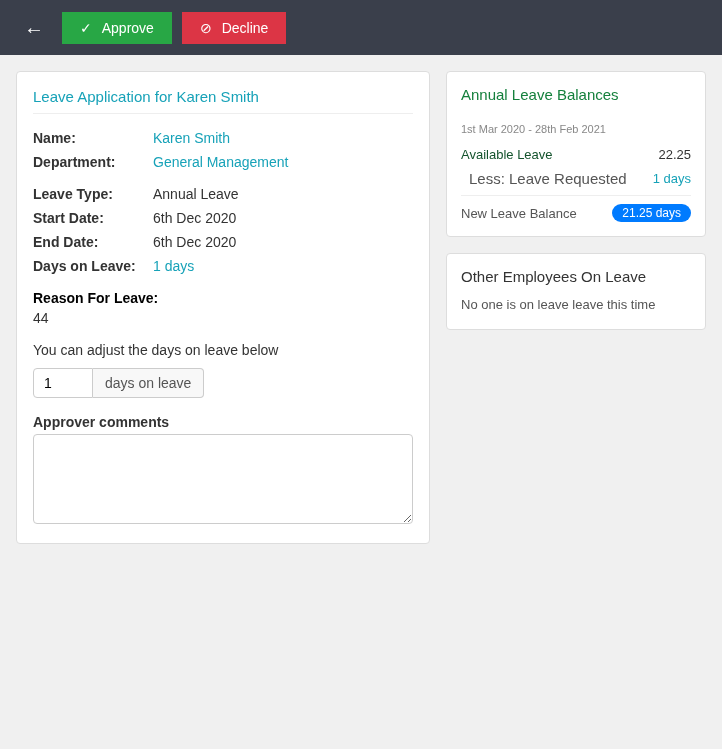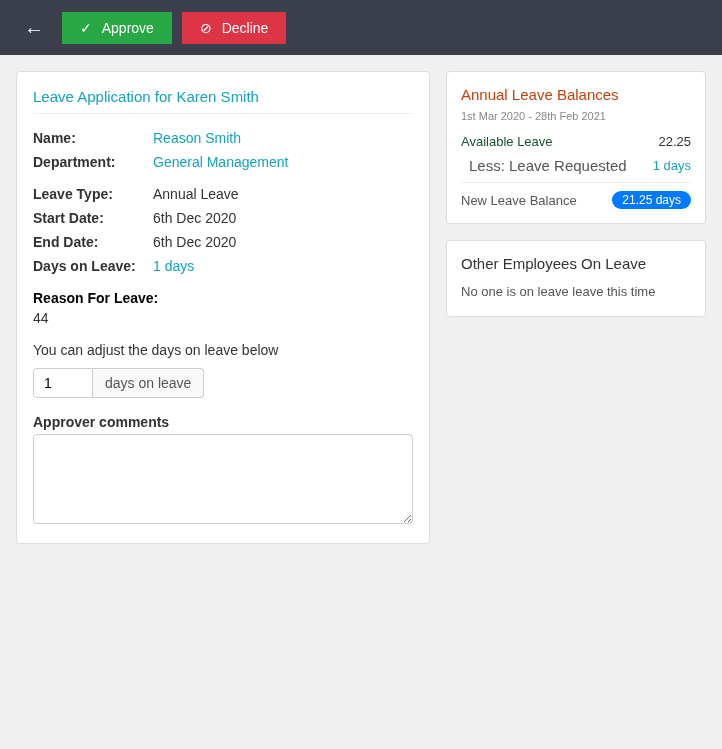--- a/index.html
+++ b/index.html
@@ -201,22 +201,22 @@
     .right-card {
       background: white;
       border: 1px solid #ddd;
       border-radius: 4px;
       padding: 14px;
     }
 
     .card-title {
       font-size: 15px;
       font-weight: normal;
-      color: #c2410c;
-      margin-bottom: 7px;
+      color: #15803d;
+      margin-bottom: 20px;
     }
 
     .card-subtitle {
       font-size: 11px;
       color: #888;
       margin-bottom: 12px;
     }
 
     .balance-row {
       display: flex;
@@ -307,21 +307,21 @@
 </div>
 
 <div class="main-content">
 
   <div class="left-panel">
     <div class="panel-title">Leave Application for Karen Smith</div>
 
     <div class="section-gap">
       <div class="info-row">
         <span class="info-label">Name:</span>
-        <span class="info-value">Reason Smith</span>
+        <span class="info-value">Karen Smith</span>
       </div>
       <div class="info-row">
         <span class="info-label">Department:</span>
         <span class="info-value">General Management</span>
       </div>
     </div>
 
     <div class="section-gap">
       <div class="info-row">
         <span class="info-label">Leave Type:</span>

